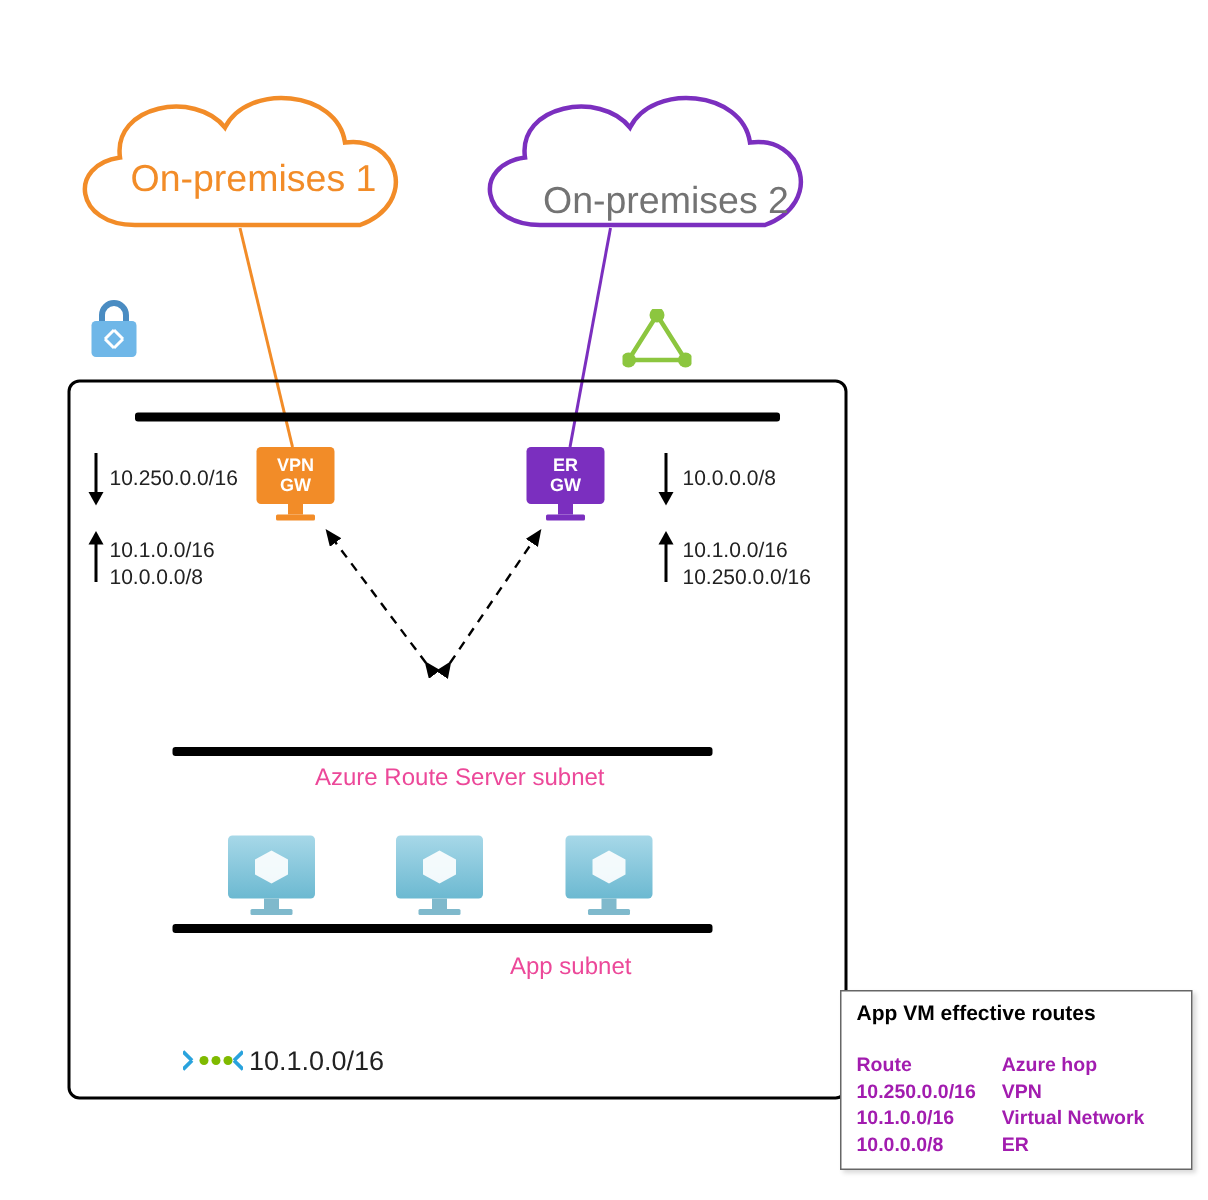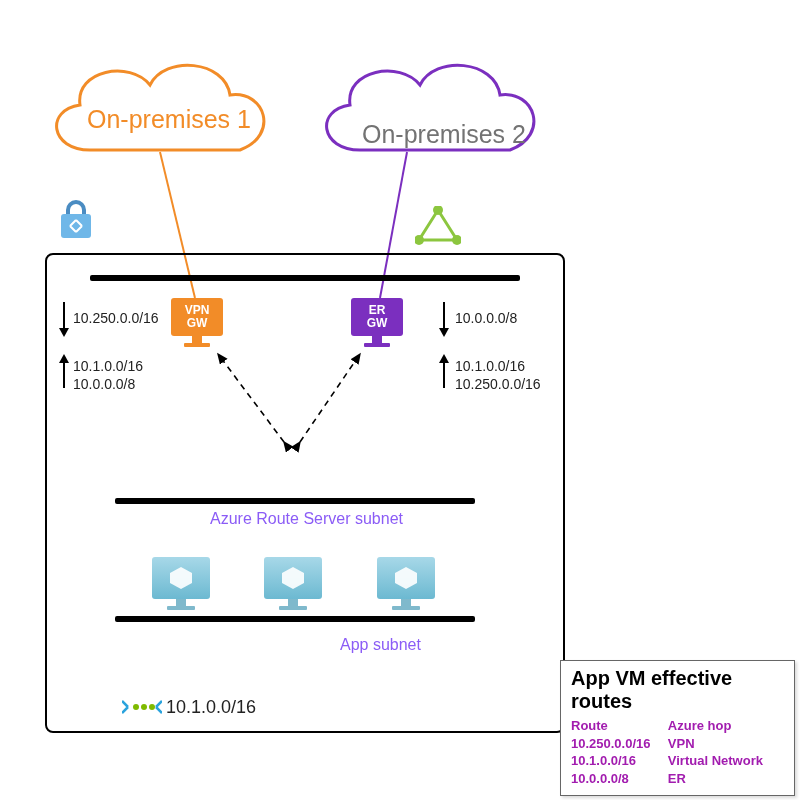--- a/index.html
+++ b/index.html
@@ -96,33 +96,33 @@
   .ahead-down, .ahead-up {
     position:absolute; width:0; height:0;
     border-left:5px solid transparent;
     border-right:5px solid transparent;
   }
   .ahead-down { border-top:9px solid #000; }
   .ahead-up { border-bottom:9px solid #000; }
   .subnet-label {
     position:absolute;
     font-size:16px;
-    color:#8b5cf6;
+    color:#ec4899;
   }
   .table-box {
     position:absolute;
     border:1px solid #666;
     background:#fff;
     padding:6px 10px 8px 10px;
     box-shadow: 2px 2px 3px rgba(0,0,0,0.15);
   }
   .table-box h4 {
-    font-size:20px;
+    font-size:14px;
     font-weight:700;
-    margin-bottom:4px;
+    margin-bottom:18px;
   }
   .table-box .row {
     display:flex;
     font-size:13px;
     color:#a21caf;
     line-height:1.35;
     font-weight:bold;
   }
   .table-box .c1 { width:100px; }
   .table-box .c2 { width:120px; }

